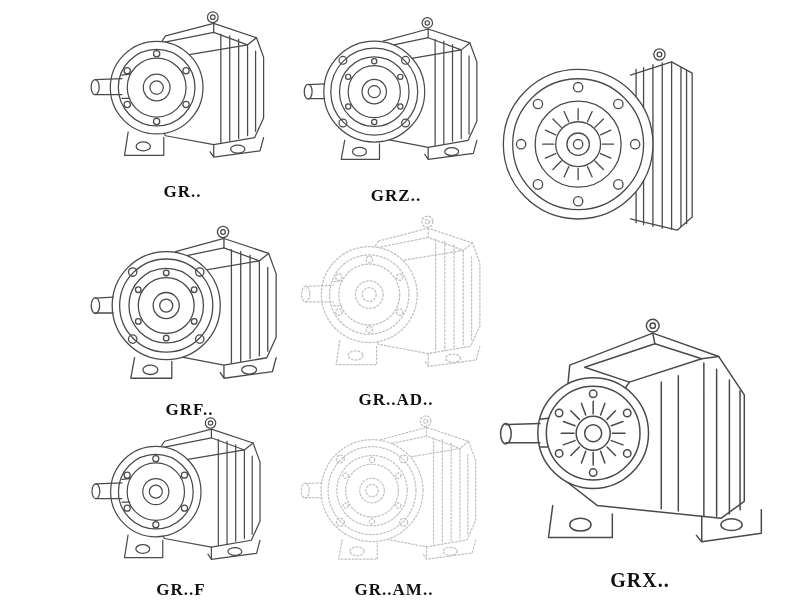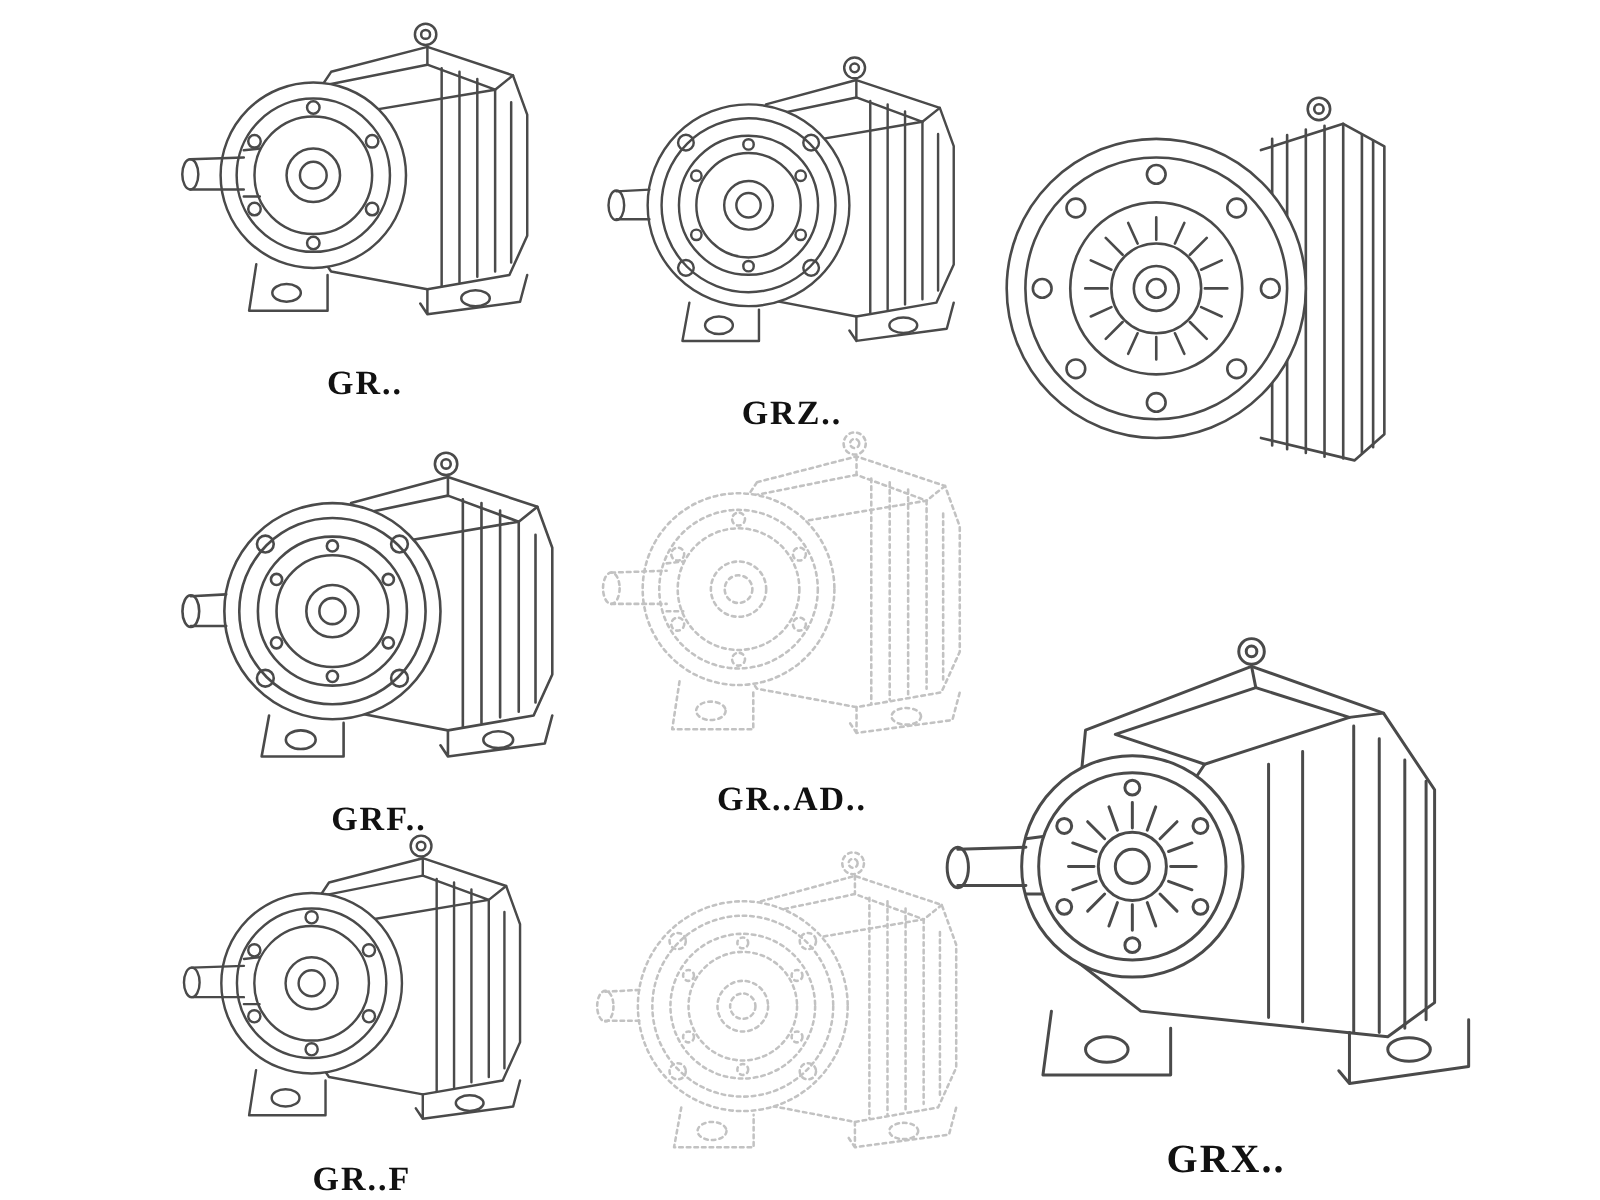--- a/index.html
+++ b/index.html
@@ -148,21 +148,21 @@
 
 <figure class="cell solid" style="left:80px;top:0;width:205px;height:202px">
   <div class="art">
     <svg viewBox="0 0 230 190">
         <use href="#gear-std"></use>
       </svg>
   </div>
   <figcaption class="label">GR..</figcaption>
 </figure>
 
-<figure class="cell solid" style="left:296px;top:15px;width:200px;height:202px">
+<figure class="cell solid" style="left:296px;top:4px;width:200px;height:202px">
   <div class="art">
     <svg viewBox="0 0 230 190">
         <use href="#gear-flange"></use>
       </svg>
   </div>
   <figcaption class="label">GRZ..</figcaption>
 </figure>
 
 <figure class="cell solid" style="left:494px;top:0;width:215px;height:294px">
   <div class="art">
@@ -198,22 +198,23 @@
   </div>
   <figcaption class="label">GR..F</figcaption>
 </figure>
 
 <figure class="cell ghost" style="left:290px;top:408px;width:208px;height:192px">
   <div class="art">
     <svg viewBox="0 0 230 190">
         <use href="#gear-flange"></use>
       </svg>
   </div>
-</figure>
-
-<figure class="cell solid" style="left:464px;top:296px;width:298px;height:296px">
+  <figcaption class="label">GR..AM..</figcaption>
+</figure>
+
+<figure class="cell solid" style="left:491px;top:296px;width:298px;height:296px">
   <div class="art">
     <svg viewBox="0 0 280 250">
         <use href="#gear-bigfoot"></use>
       </svg>
   </div>
   <figcaption class="label big">GRX..</figcaption>
 </figure>
 
 </body></html>

